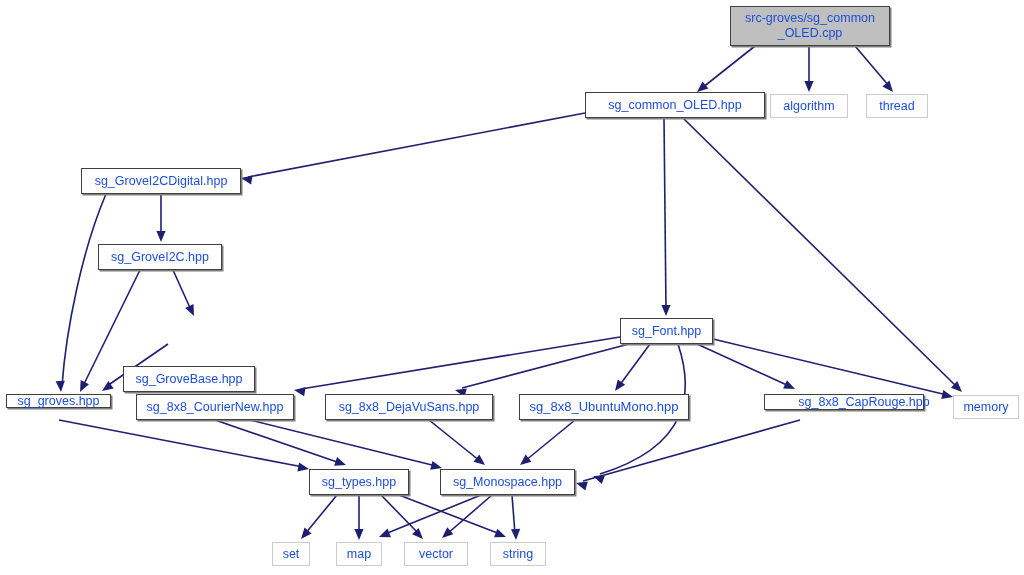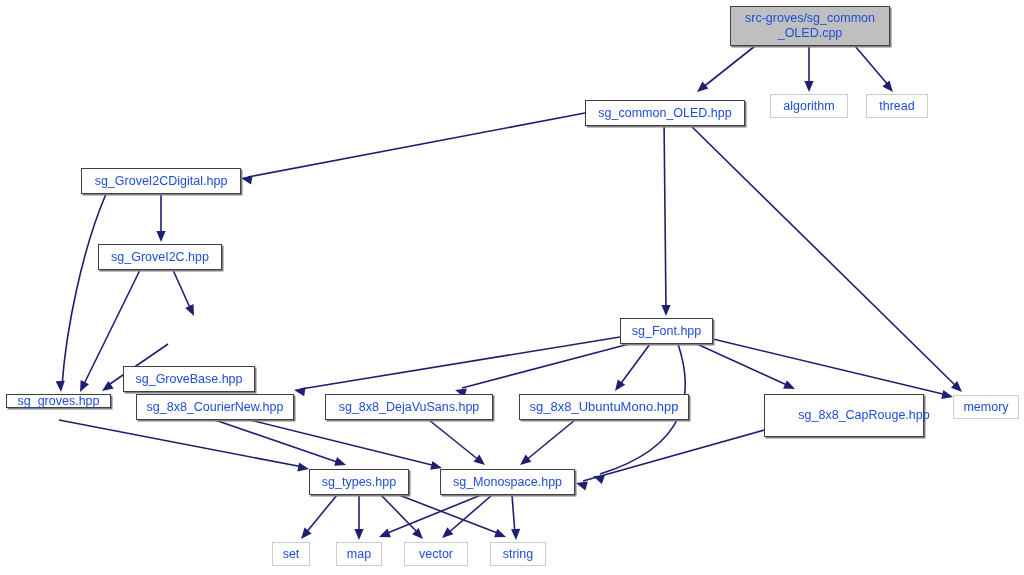--- a/index.html
+++ b/index.html
@@ -181,32 +181,32 @@
         <polygon class="arrow-head" points="442,538 447.2839338490941,527.3116866120796 453.31967691580684,534.2550147501291" fill="#1f1f72"></polygon>
       </g>
       <g>
         <path class="edge-path" d="M 512,495 L 515,534" stroke="#1f1f72"></path>
         <polygon class="arrow-head" points="516,540 511.01890773198465,529.1672385876215 520.2133033405603,528.8461632179584" fill="#1f1f72"></polygon>
       </g>
     </svg>
   <div id="node-layer">
       <div class="node-box root" style="left: 730px; top: 6px; width: 160px; height: 40px; font-size: 12.5px; background: rgb(191, 191, 191);"><span>src-groves/sg_common
 _OLED.cpp</span></div>
-      <div class="node-box local" style="left: 585px; top: 100px; width: 160px; height: 26px; font-size: 12.5px;"><span>sg_common_OLED.hpp</span></div>
+      <div class="node-box local" style="left: 585px; top: 92px; width: 180px; height: 26px; font-size: 12.5px;"><span>sg_common_OLED.hpp</span></div>
       <div class="node-box system" style="left: 770px; top: 94px; width: 78px; height: 24px; font-size: 12.5px;"><span>algorithm</span></div>
       <div class="node-box system" style="left: 866px; top: 94px; width: 62px; height: 24px; font-size: 12.5px;"><span>thread</span></div>
       <div class="node-box local" style="left: 81px; top: 168px; width: 160px; height: 26px; font-size: 12.5px;"><span>sg_GroveI2CDigital.hpp</span></div>
       <div class="node-box local" style="left: 98px; top: 244px; width: 124px; height: 26px; font-size: 12.5px;"><span>sg_GroveI2C.hpp</span></div>
       <div class="node-box local" style="left: 123px; top: 318px; width: 132px; height: 26px; font-size: 12.5px; margin-top: 48px;"><span>sg_GroveBase.hpp</span></div>
       <div class="node-box local" style="left: 620px; top: 318px; width: 93px; height: 26px; font-size: 12.5px;"><span>sg_Font.hpp</span></div>
       <div class="node-box local" style="left: 6px; top: 394px; width: 105px; height: 14px; font-size: 12.5px;"><span>sg_groves.hpp</span></div>
       <div class="node-box local" style="left: 136px; top: 394px; width: 158px; height: 26px; font-size: 12.5px;"><span>sg_8x8_CourierNew.hpp</span></div>
       <div class="node-box local" style="left: 325px; top: 394px; width: 168px; height: 26px; font-size: 12.5px;"><span>sg_8x8_DejaVuSans.hpp</span></div>
       <div class="node-box local" style="left: 519px; top: 394px; width: 170px; height: 26px; font-size: 13px;"><span>sg_8x8_UbuntuMono.hpp</span></div>
-      <div class="node-box local" style="left: 764px; top: 394px; width: 160px; height: 43px; font-size: 12.5px; padding-left: 40px;"><span>sg_8x8_CapRouge.hpp</span></div>
+      <div class="node-box local" style="left: 764px; top: 394px; width: 160px; height: 16px; font-size: 12.5px; padding-left: 40px;"><span>sg_8x8_CapRouge.hpp</span></div>
       <div class="node-box system" style="left: 953px; top: 395px; width: 66px; height: 24px; font-size: 12.5px;"><span>memory</span></div>
       <div class="node-box local" style="left: 309px; top: 469px; width: 100px; height: 26px; font-size: 12.5px;"><span>sg_types.hpp</span></div>
       <div class="node-box local" style="left: 440px; top: 469px; width: 135px; height: 26px; font-size: 12.5px;"><span>sg_Monospace.hpp</span></div>
       <div class="node-box system" style="left: 272px; top: 542px; width: 38px; height: 24px; font-size: 12.5px;"><span>set</span></div>
       <div class="node-box system" style="left: 336px; top: 542px; width: 46px; height: 24px; font-size: 12.5px;"><span>map</span></div>
       <div class="node-box system" style="left: 404px; top: 542px; width: 64px; height: 24px; font-size: 12.5px;"><span>vector</span></div>
       <div class="node-box system" style="left: 490px; top: 542px; width: 56px; height: 24px; font-size: 12.5px;"><span>string</span></div>
     </div>
 </div>
 

